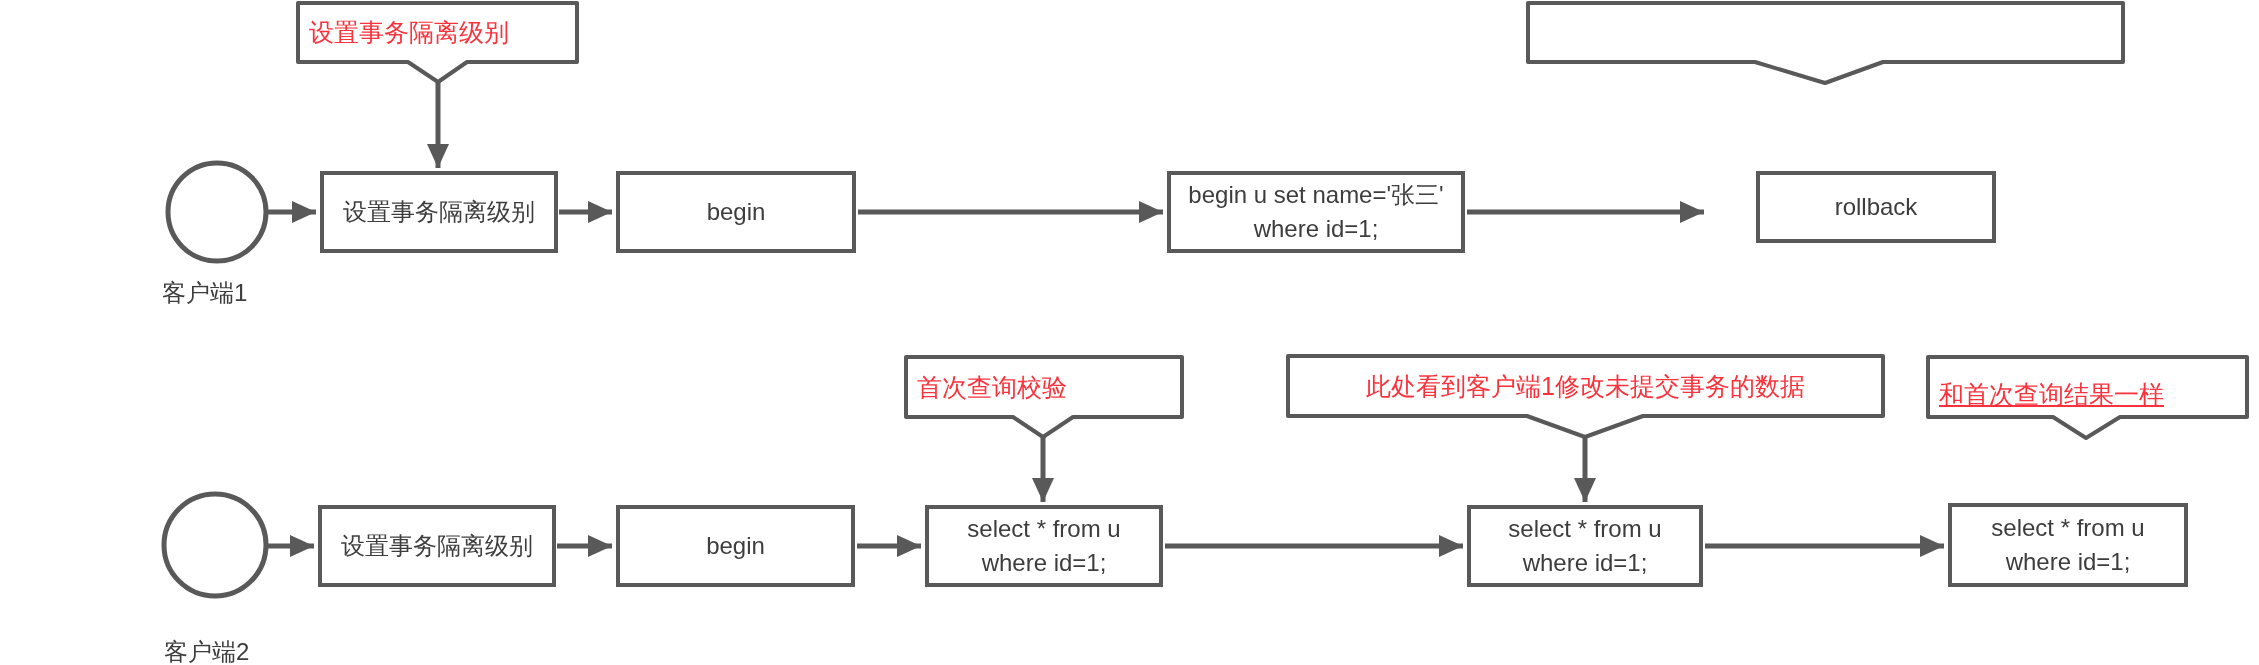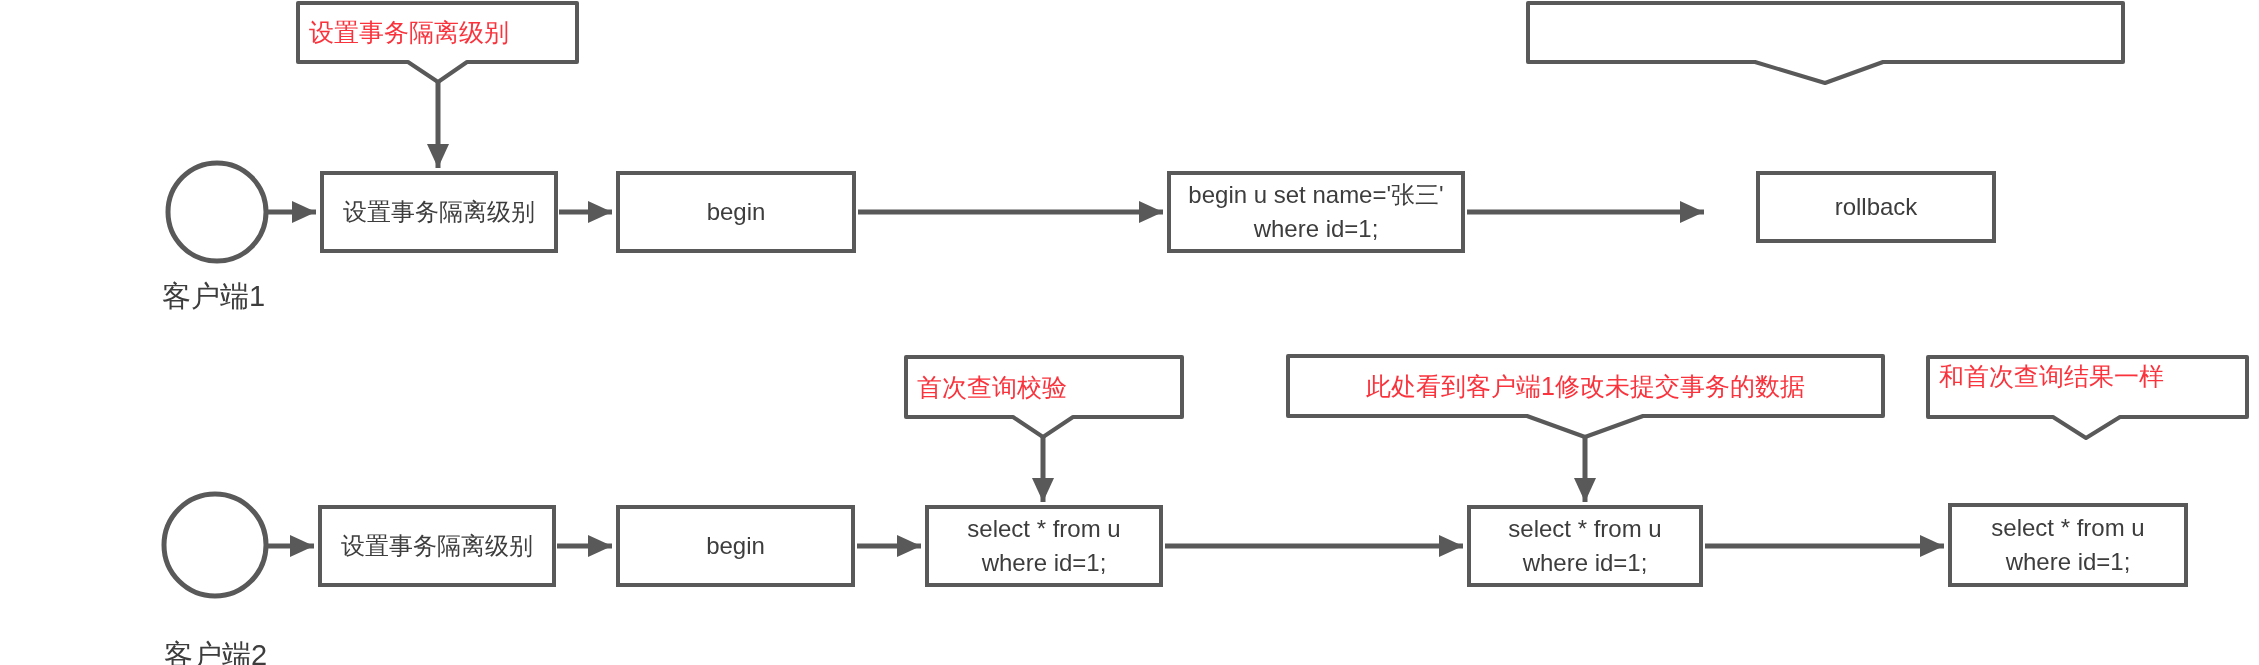--- a/index.html
+++ b/index.html
@@ -23,21 +23,21 @@
     display:flex;flex-direction:column;align-items:center;justify-content:space-evenly;
     font-size:24px;color:var(--text);text-align:center;line-height:1.15;
   }
   .callout-text{
     position:absolute;display:flex;align-items:center;box-sizing:border-box;
     font-size:25px;color:var(--annotation);white-space:nowrap;
   }
   .align-left{justify-content:flex-start;padding-left:11px;}
   .align-center{justify-content:center;text-align:center;}
   .lane-label{
-    position:absolute;font-size:29px;color:var(--text);white-space:nowrap;
+    position:absolute;font-size:24px;color:var(--text);white-space:nowrap;
   }
 </style>
 </head>
 <body>
 
 <div id="canvas">
 
   <svg id="connectors" width="2259" height="665" viewBox="0 0 2259 665">
     <defs>
       <marker id="arrowhead" markerUnits="userSpaceOnUse" markerWidth="26" markerHeight="24" refX="24" refY="11" orient="auto">
@@ -66,21 +66,21 @@
     <line class="sline" x1="266" y1="546" x2="314" y2="546" marker-end="url(#arrowhead)"></line>
     <line class="sline" x1="557" y1="546" x2="612" y2="546" marker-end="url(#arrowhead)"></line>
     <line class="sline" x1="857" y1="546" x2="921" y2="546" marker-end="url(#arrowhead)"></line>
     <line class="sline" x1="1165" y1="546" x2="1463" y2="546" marker-end="url(#arrowhead)"></line>
     <line class="sline" x1="1705" y1="546" x2="1944" y2="546" marker-end="url(#arrowhead)"></line>
   </svg>
 
   <div class="callout-text align-left" style="left:298px;top:3px;width:279px;height:59px;">设置事务隔离级别</div>
   <div class="callout-text align-left" style="left:906px;top:357px;width:276px;height:60px;text-align:center;">首次查询校验</div>
   <div class="callout-text align-center" style="left:1288px;top:356px;width:595px;height:60px;">此处看到客户端1修改未提交事务的数据</div>
-  <div class="callout-text align-left" style="left:1928px;top:346px;width:319px;height:60px;">和首次查询结果一样</div>
+  <div class="callout-text align-left" style="left:1928px;top:364px;width:319px;height:60px;text-decoration:underline;">和首次查询结果一样</div>
 
   <div class="box" style="left:320px;top:171px;width:238px;height:82px;">
     <span>设置事务隔离级别</span>
   </div>
   <div class="box" style="left:616px;top:171px;width:240px;height:82px;">
     <span>begin</span>
   </div>
   <div class="box" style="left:1167px;top:171px;width:298px;height:82px;">
     <span>begin u set name='张三'</span>
     <span>where id=1;</span>

